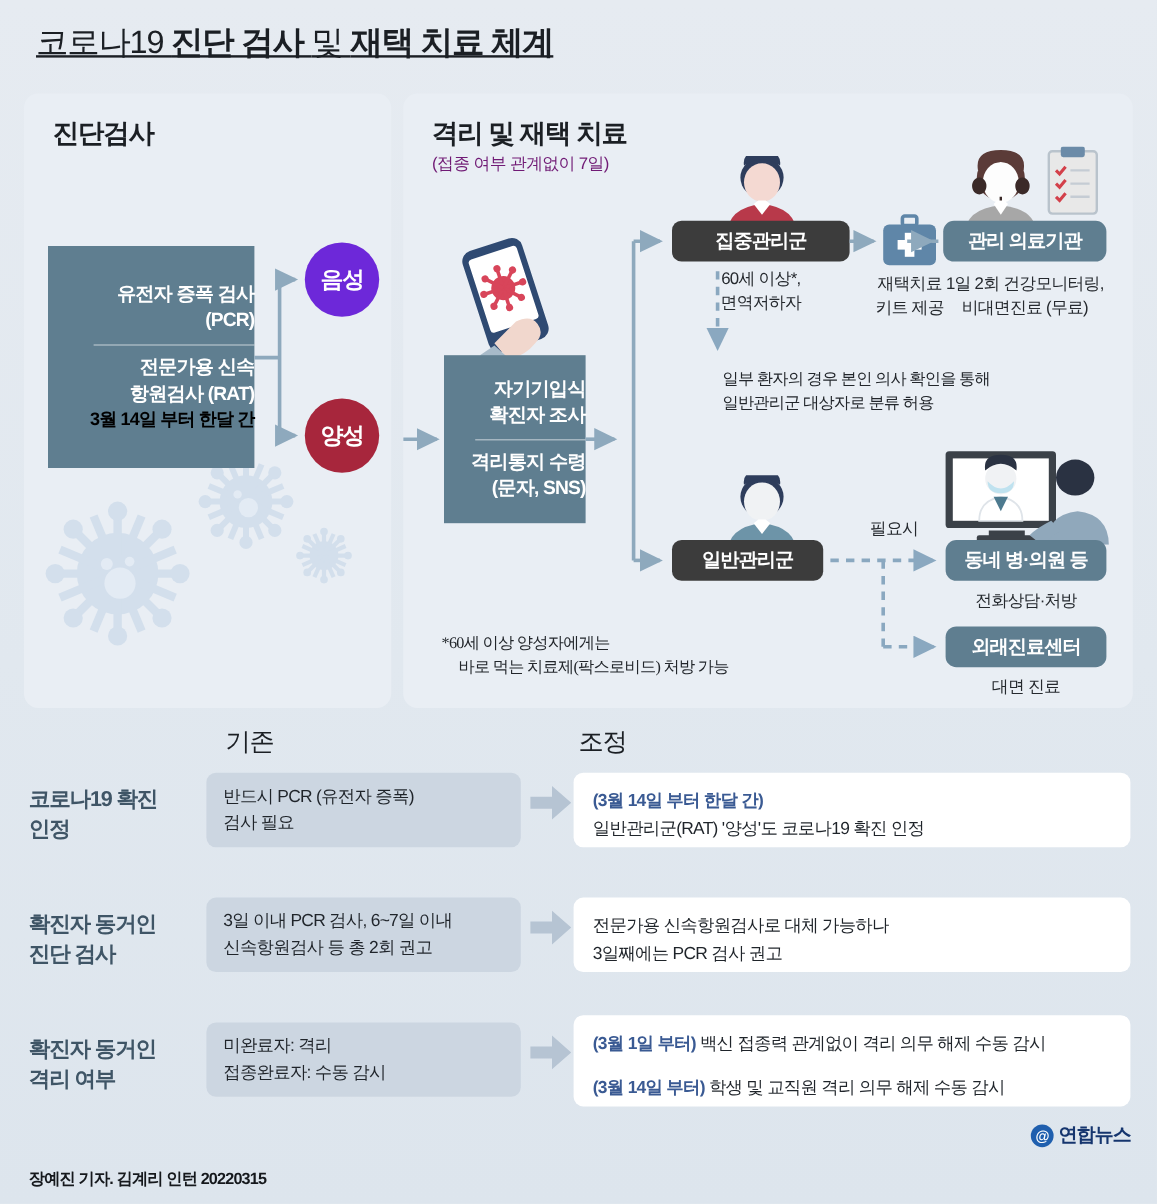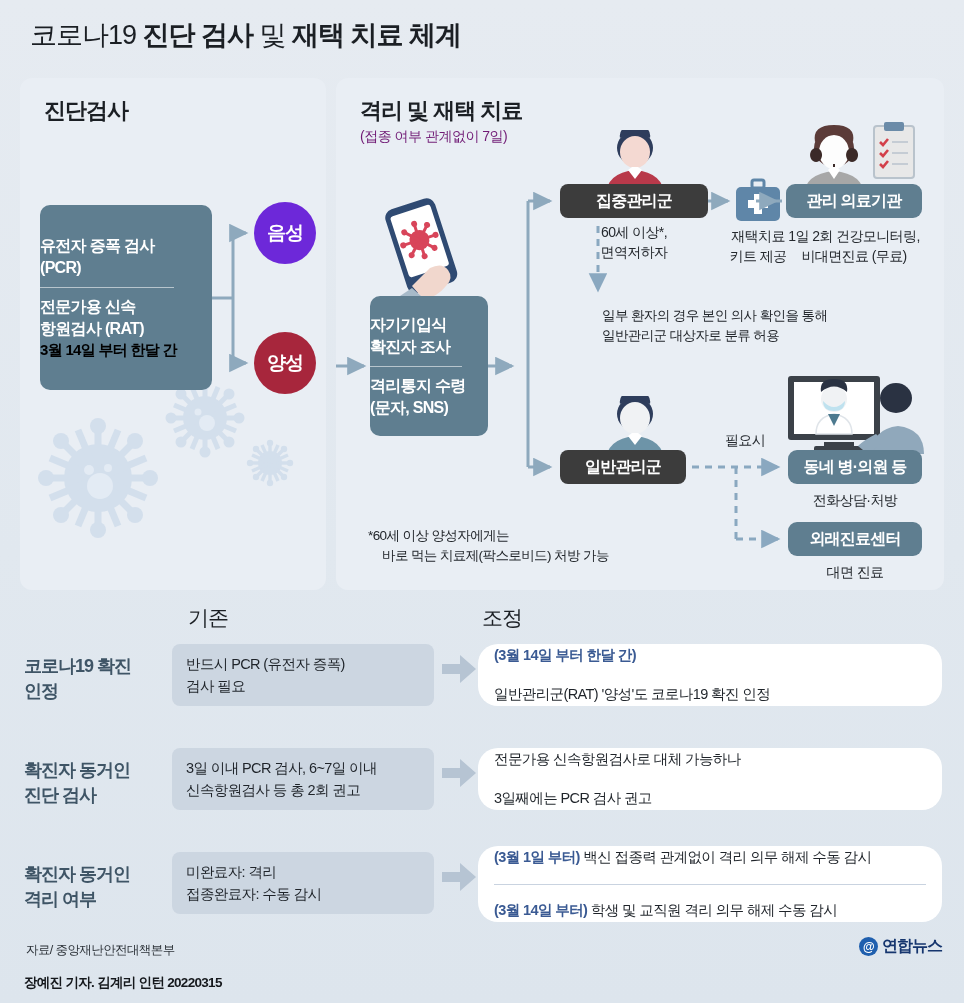--- a/index.html
+++ b/index.html
@@ -14,42 +14,42 @@
     position:absolute;inset:0;
     background:linear-gradient(180deg,#e6ebf1 0%,#e1e8ef 55%,#dde5ed 100%);
   }
 
   
   .hdr{
     position:absolute;left:0;top:0;width:964px;height:70px;
     display:flex;align-items:center;
   }
   .hdr-title{
-    margin-left:30px;font-size:27px;color:#1b1f24;letter-spacing:-1px;white-space:nowrap;
+    margin-left:30px;font-size:27px;color:#1b1f24;letter-spacing:-1px;white-space:nowrap;text-decoration:underline;
   }
   .hdr-title .lt{font-weight:400;}
   .hdr-title .bd{font-weight:700;}
 
   
   .panel{
     position:absolute;background:#e9eef4;border-radius:12px;
   }
   .panel-left{left:20px;top:78px;width:306px;height:512px;}
   .panel-right{left:336px;top:78px;width:608px;height:512px;}
   .panel-h{
     position:absolute;left:24px;top:18px;font-size:22px;font-weight:700;color:#1b1f24;letter-spacing:-1px;
   }
   .panel-sub{
     position:absolute;left:24px;top:50px;font-size:14px;color:#701a75;letter-spacing:-0.5px;
   }
 
   
   .slate{
-    position:absolute;background:#5f7e90;border-radius:10px;color:#fff;
-    display:flex;flex-direction:column;align-items:flex-start;justify-content:center;
+    position:absolute;background:#5f7e90;border-radius:0;color:#fff;
+    display:flex;flex-direction:column;align-items:flex-end;justify-content:center;
     text-align:center;letter-spacing:-0.7px;
   }
   .slate .ln{font-size:16px;font-weight:700;line-height:22px;}
   .slate .rule{width:78%;height:1px;background:rgba(255,255,255,.55);margin:8px 0;}
   .slate .hl{font-size:15px;font-weight:700;color:#000000;line-height:20px;}
 
   .pill{
     position:absolute;border-radius:50%;display:flex;align-items:center;justify-content:center;
     color:#fff;font-size:19px;font-weight:700;letter-spacing:-1px;
   }
@@ -64,21 +64,21 @@
   .tag-blue{
     position:absolute;background:#5f7e90;color:#fff;border-radius:9px;
     display:flex;align-items:center;justify-content:center;
     font-size:16px;font-weight:700;letter-spacing:-0.8px;
   }
   .cap{
     position:absolute;text-align:center;font-size:14px;color:#25292e;
     line-height:20px;letter-spacing:-0.6px;
   }
   .note{
-    position:absolute;font-size:13.5px;color:#22262b;line-height:20px;letter-spacing:-0.6px;
+    position:absolute;font-size:13.5px;color:#22262b;line-height:20px;letter-spacing:-0.6px;font-family:Liberation Serif, serif;
   }
 
   
   .svgwrap{position:absolute;inset:0;pointer-events:none;}
 
   
   .cmp{position:absolute;left:0;top:596px;width:964px;height:324px;}
   .cmp-head{
     position:absolute;font-size:21px;font-weight:400;color:#1b1f24;letter-spacing:-1px;
   }
@@ -86,23 +86,23 @@
     position:absolute;font-size:18px;font-weight:700;color:#3f5566;
     line-height:25px;letter-spacing:-1px;
   }
   .oldbox{
     position:absolute;background:#ccd6e1;border-radius:8px;
     display:flex;flex-direction:column;justify-content:center;
     padding:0 14px;box-sizing:border-box;
   }
   .oldbox div{font-size:14.5px;color:#1f242a;line-height:22px;letter-spacing:-0.6px;}
   .newbox{
-    position:absolute;background:#ffffff;border-radius:20px;
-    display:flex;flex-direction:column;justify-content:space-between;
-    padding:0 16px;box-sizing:border-box;
+    position:absolute;background:#ffffff;border-radius:8px;
+    display:flex;flex-direction:column;justify-content:flex-start;
+    padding:13px 16px;box-sizing:border-box;
   }
   .newbox div{font-size:14.5px;color:#1f242a;line-height:23px;letter-spacing:-0.6px;}
   .newbox .accent{color:#3a5a93;font-weight:700;}
   .newbox .sep{height:1px;background:#c9d3e0;margin:7px 0;}
 
   
   .srcbar{
     position:absolute;left:0;top:928px;width:964px;height:44px;
     display:flex;align-items:center;
   }
@@ -491,22 +491,19 @@
       <div>미완료자: 격리</div>
       <div>접종완료자: 수동 감시</div>
     </div>
     <div class="newbox" style="left:478px;top:250px;width:464px;height:76px;">
       <div><span class="accent">(3월 1일 부터)</span><span> 백신 접종력 관계없이 격리 의무 해제 수동 감시</span></div>
       <div class="sep"></div>
       <div><span class="accent">(3월 14일 부터)</span><span> 학생 및 교직원 격리 의무 해제 수동 감시</span></div>
     </div>
   </div>
 
-  <div class="srcbar">
-    <div class="srctxt">자료/ 중앙재난안전대책본부</div>
-  </div>
   <div class="logo">
     <div class="logo-mark">@</div>
     <div class="logo-txt">연합뉴스</div>
   </div>
   <div class="credit">장예진 기자. 김계리 인턴  20220315</div>
 
 </div>
 
 </body></html>

